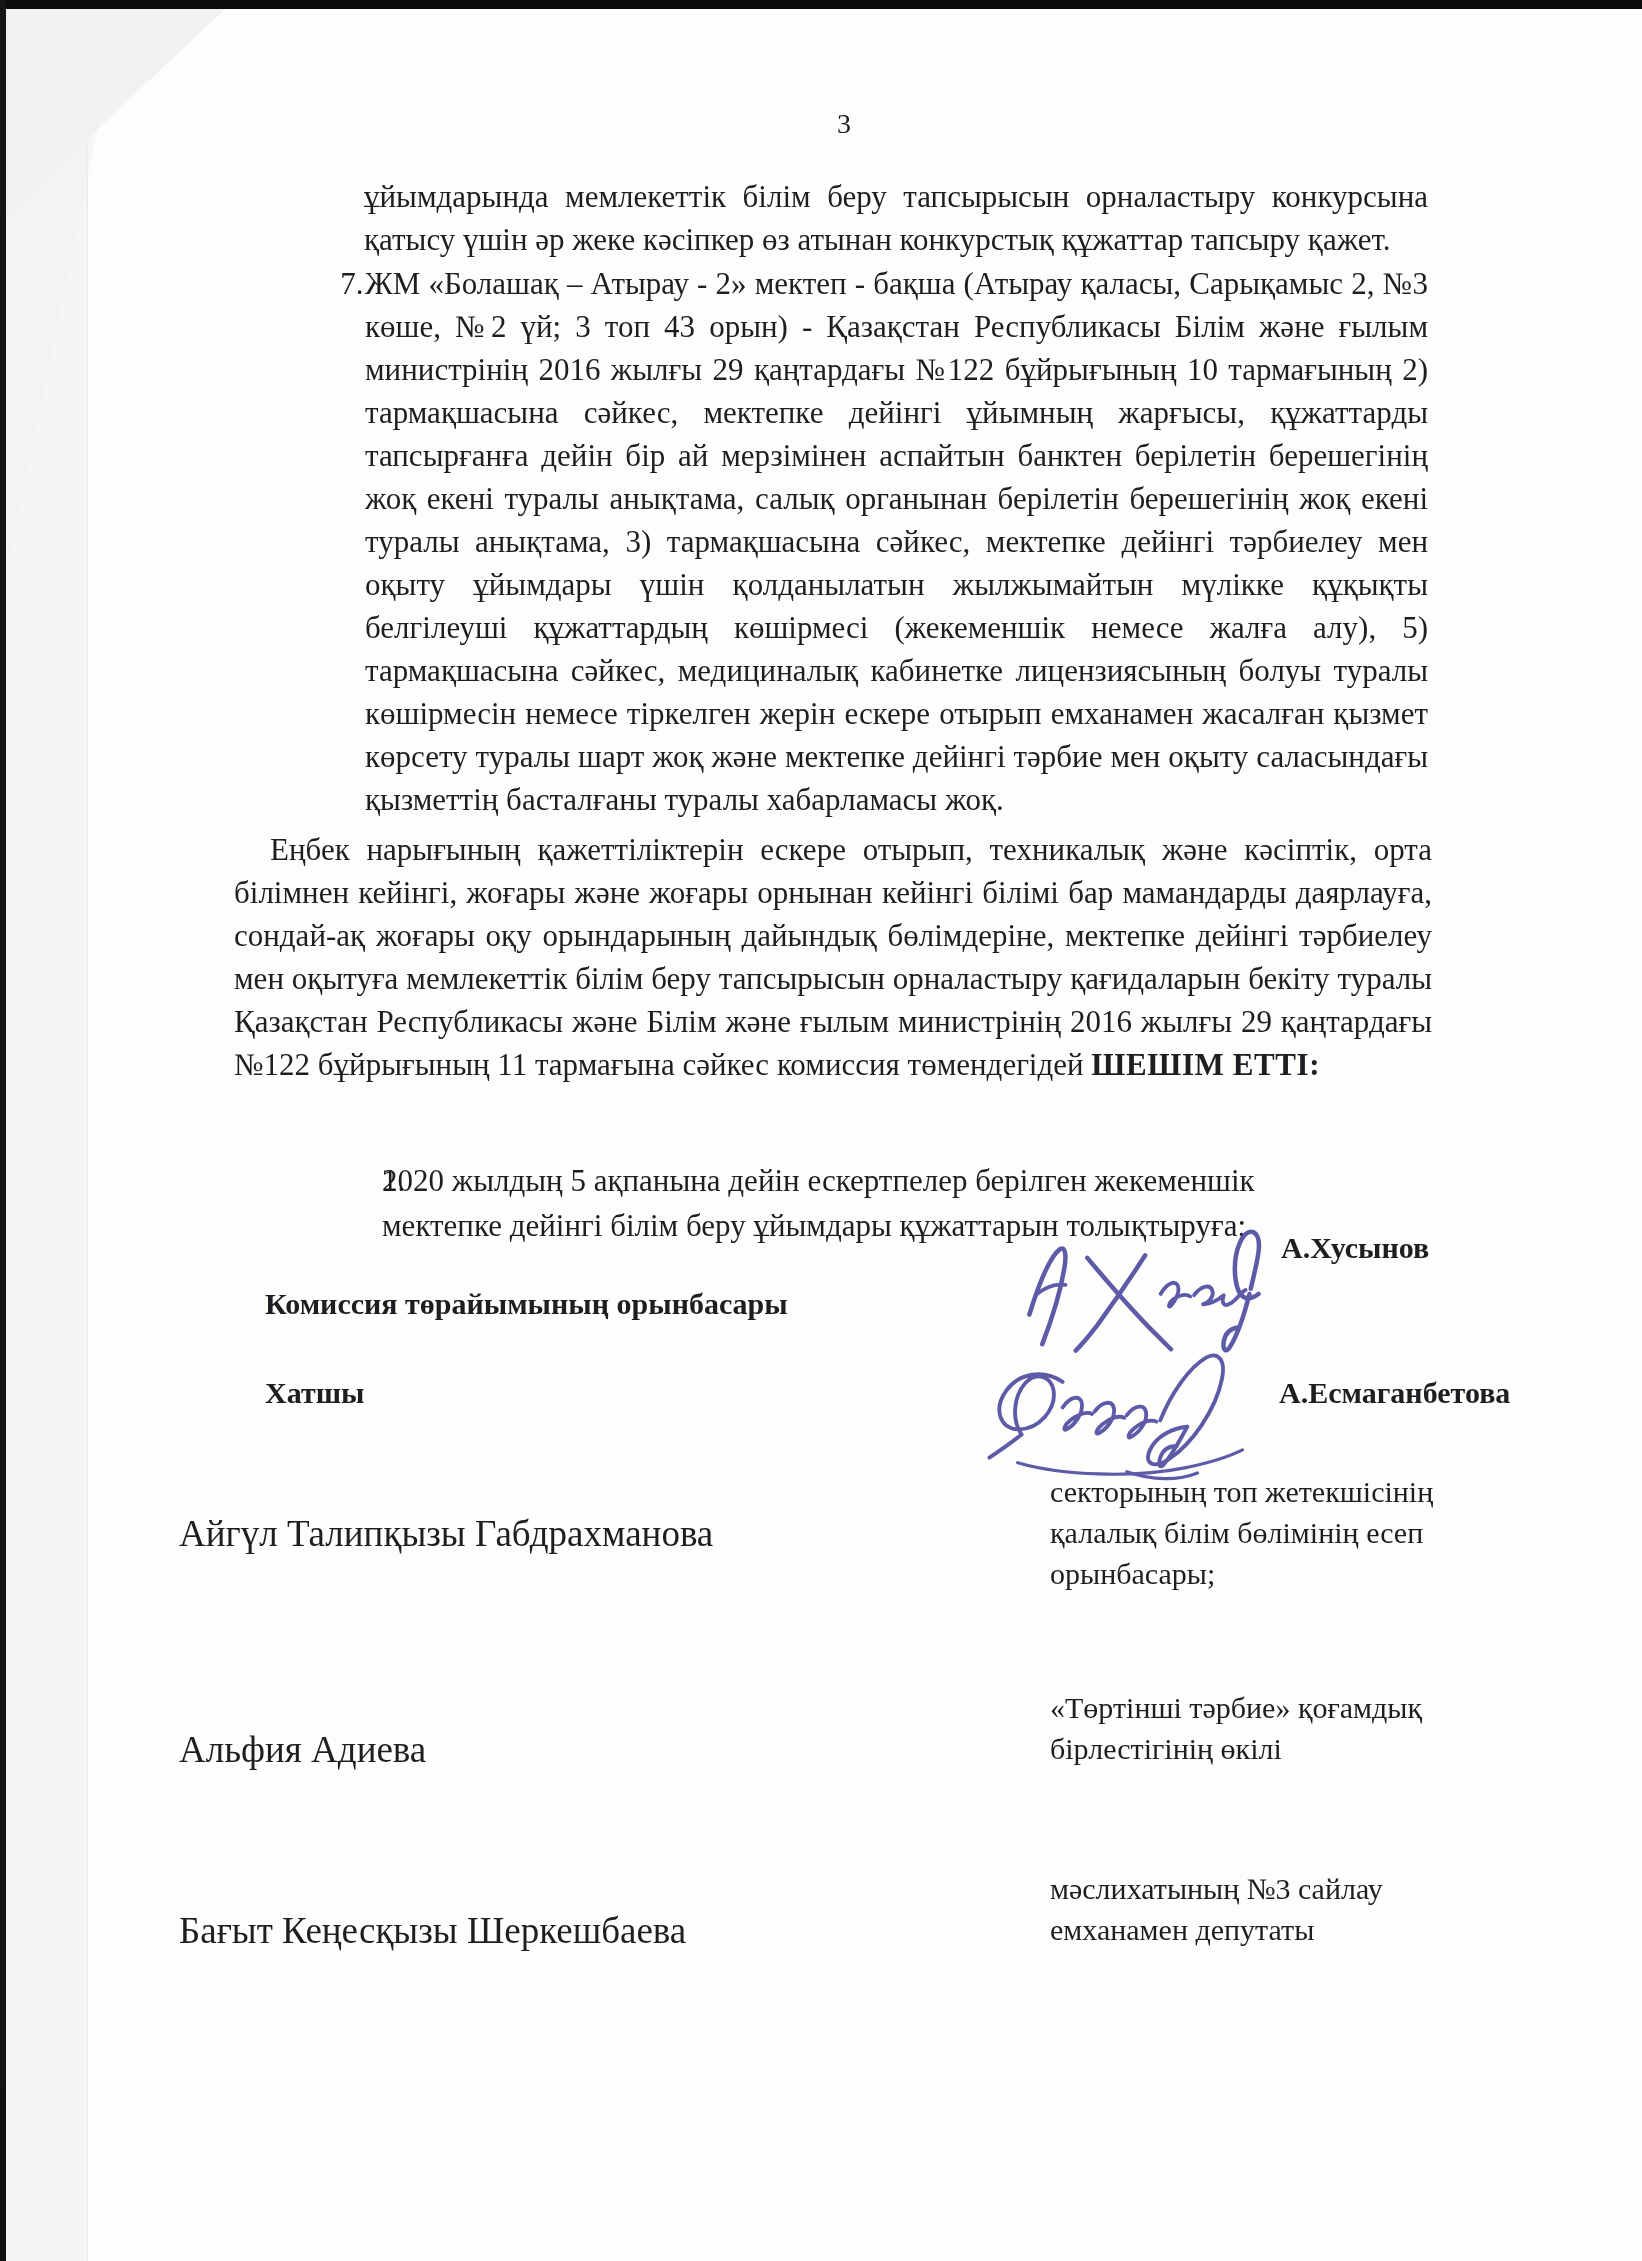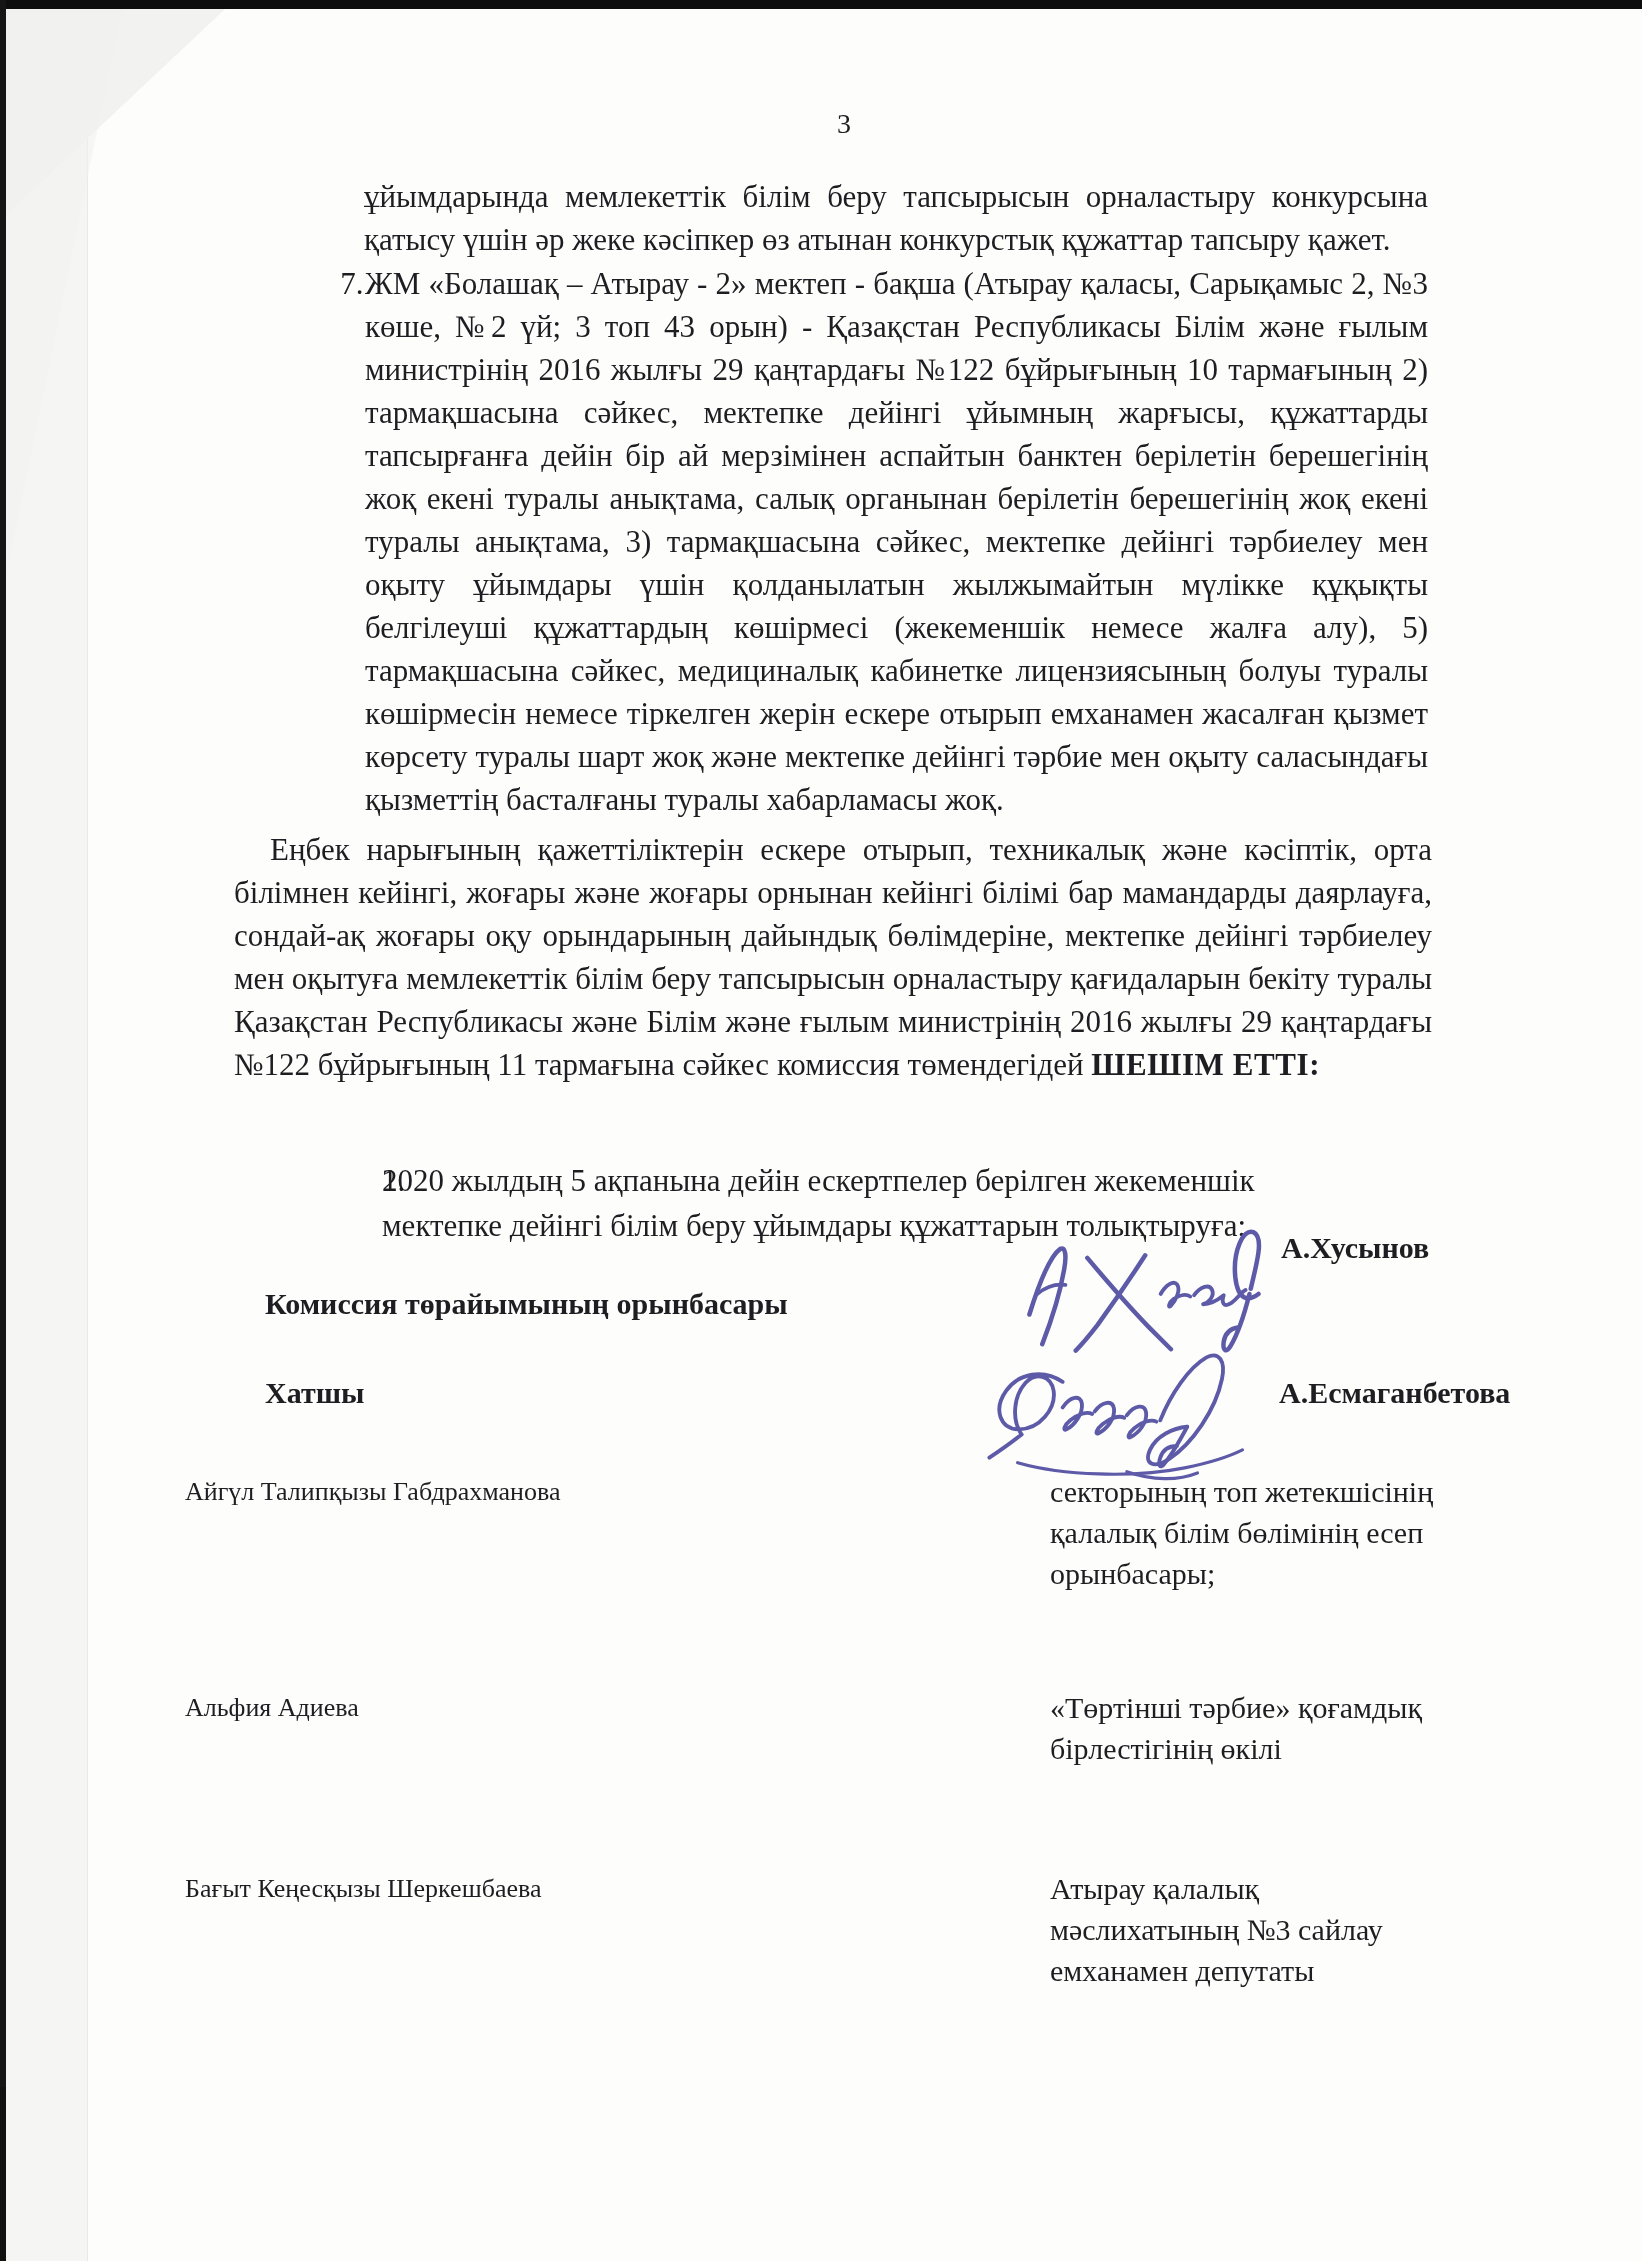--- a/index.html
+++ b/index.html
@@ -41,21 +41,21 @@
   .sig-role{position:absolute;font-size:30px;font-weight:bold;line-height:33px;white-space:nowrap;}
   .sig-name{position:absolute;font-size:30px;font-weight:bold;line-height:33px;white-space:nowrap;}
   .role-a{left:265px;top:1287px;}
   .name-a{left:1281px;top:1231px;}
   .role-b{left:265px;top:1376px;}
   .name-b{left:1279px;top:1376px;}
   .sig{position:absolute;}
   .sig path{fill:none;stroke:var(--ink,#5d5aa8);stroke-linecap:round;stroke-linejoin:round;}
   .sig-1{left:1011px;top:1218px;}
   .sig-2{left:966px;top:1324px;}
-  .member-name{position:absolute;left:185px;font-size:26px;line-height:41px;white-space:nowrap;}
+  .member-name{position:absolute;left:179px;font-size:37px;line-height:41px;white-space:nowrap;margin-top:42px;}
   .member-desc{position:absolute;left:1050px;width:451px;font-size:30px;line-height:41px;}
   .m1{top:1471px;} .m2{top:1687px;} .m3{top:1868px;}
 </style>
 </head>
 <body>
 
 <div class="page">
 
   <div class="edge-top"></div>
   <div class="edge-left"></div>
@@ -117,19 +117,18 @@
   </div>
 
   <div class="member-name m2">Альфия Адиева</div>
   <div class="member-desc m2">
     <div>«Төртінші тәрбие» қоғамдық</div>
     <div>бірлестігінің өкілі</div>
   </div>
 
   <div class="member-name m3">Бағыт Кеңесқызы Шеркешбаева</div>
   <div class="member-desc m3">
-    <div>Атырау қалалық</div>
     <div>мәслихатының №3 сайлау</div>
     <div>емханамен депутаты</div>
   </div>
 
 </div>
 
 
 </body></html>

